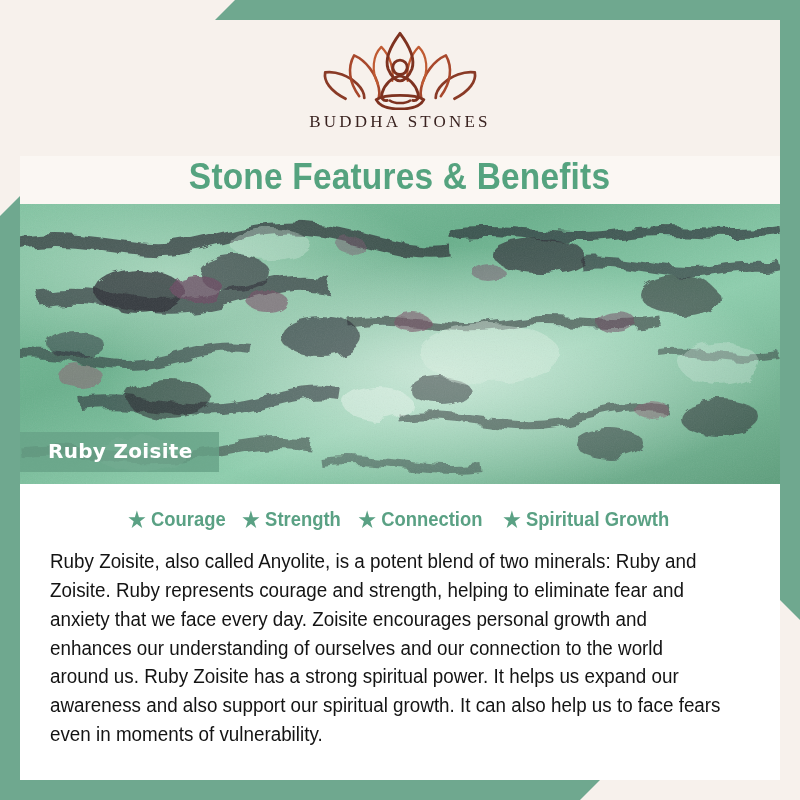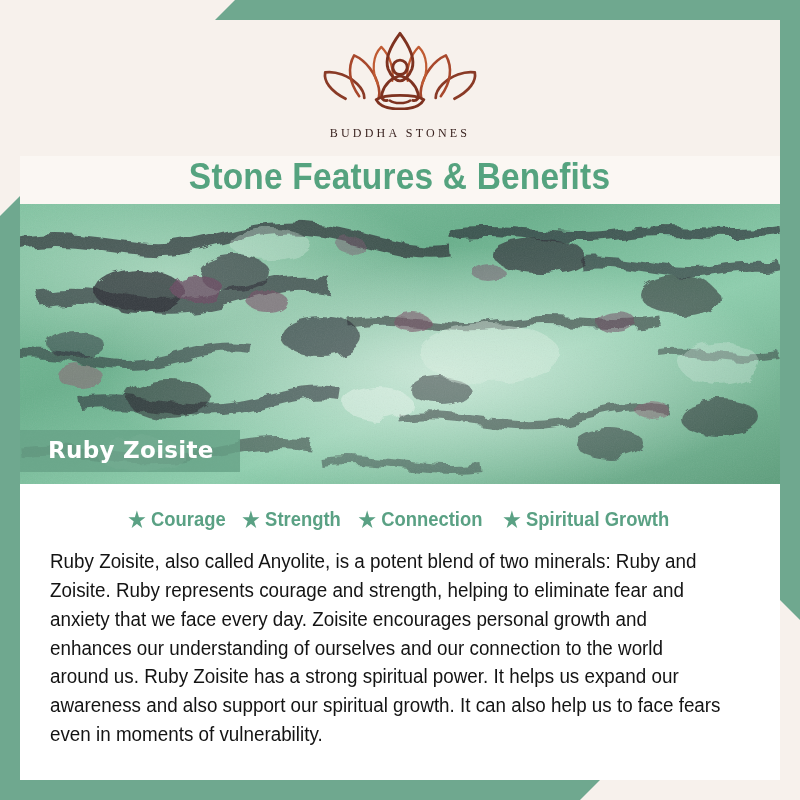--- a/index.html
+++ b/index.html
@@ -44,23 +44,23 @@
   
   .logo-area{
     height:128px;
     display:flex;flex-direction:column;align-items:center;justify-content:flex-start;
     padding-top:8px;
     background:#f7f1ec;
   }
   .lotus{width:170px;height:82px;display:block;}
   .brand{
     font-family:"Liberation Serif", serif;
-    font-size:12px;letter-spacing:3.2px;
+    font-size:17px;letter-spacing:3.2px;
     color:#3a2320;font-weight:400;
-    margin-top:16px;
+    margin-top:2px;
   }
 
   
   .title-band{
     position:relative;
     height:48px;
     background:#fbf7f3;
     display:flex;justify-content:center;
   }
   .title-band .title{
@@ -81,21 +81,21 @@
   }
   .photo svg{position:absolute;inset:0;width:100%;height:100%;display:block;}
 
   .stone-name-bar{
     position:absolute;left:0;bottom:12px;
     background:rgba(104,162,136,.82);
     padding:7px 26px 9px 28px;
     z-index:5;
   }
   .stone-name{
-    color:#ffffff;font-size:23px;font-weight:bold;
+    color:#ffffff;font-size:20px;font-weight:bold;
     letter-spacing:.3px;
     font-family:"DejaVu Sans","Liberation Sans",sans-serif;
     white-space:nowrap;
   }
 
   
   .content{
     background:#ffffff;
     padding:24px 30px 0 30px;
     height:100%;

